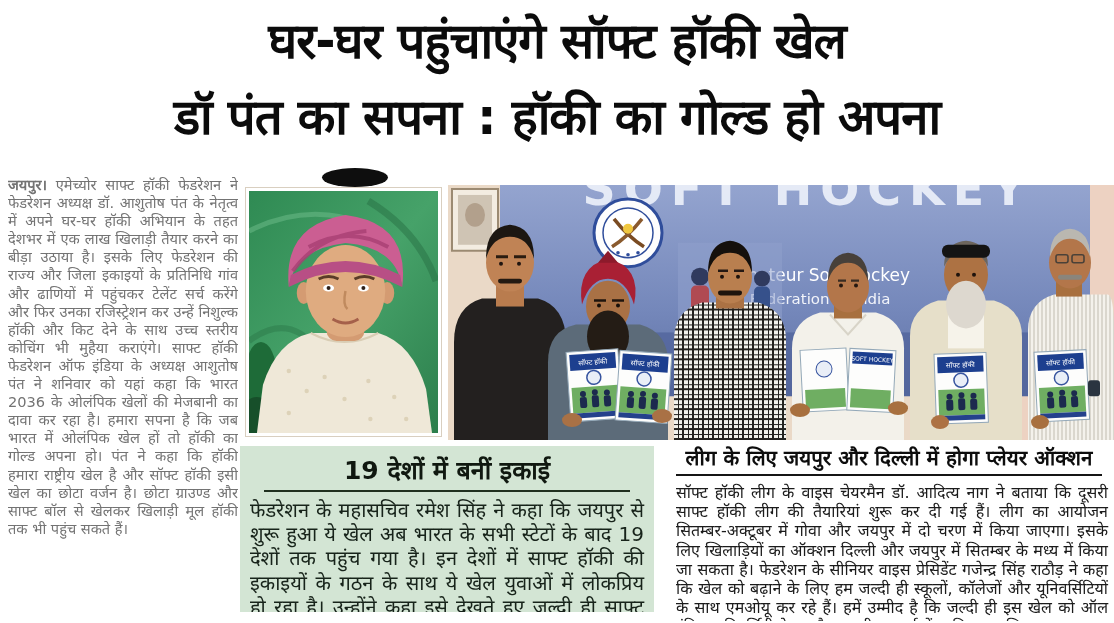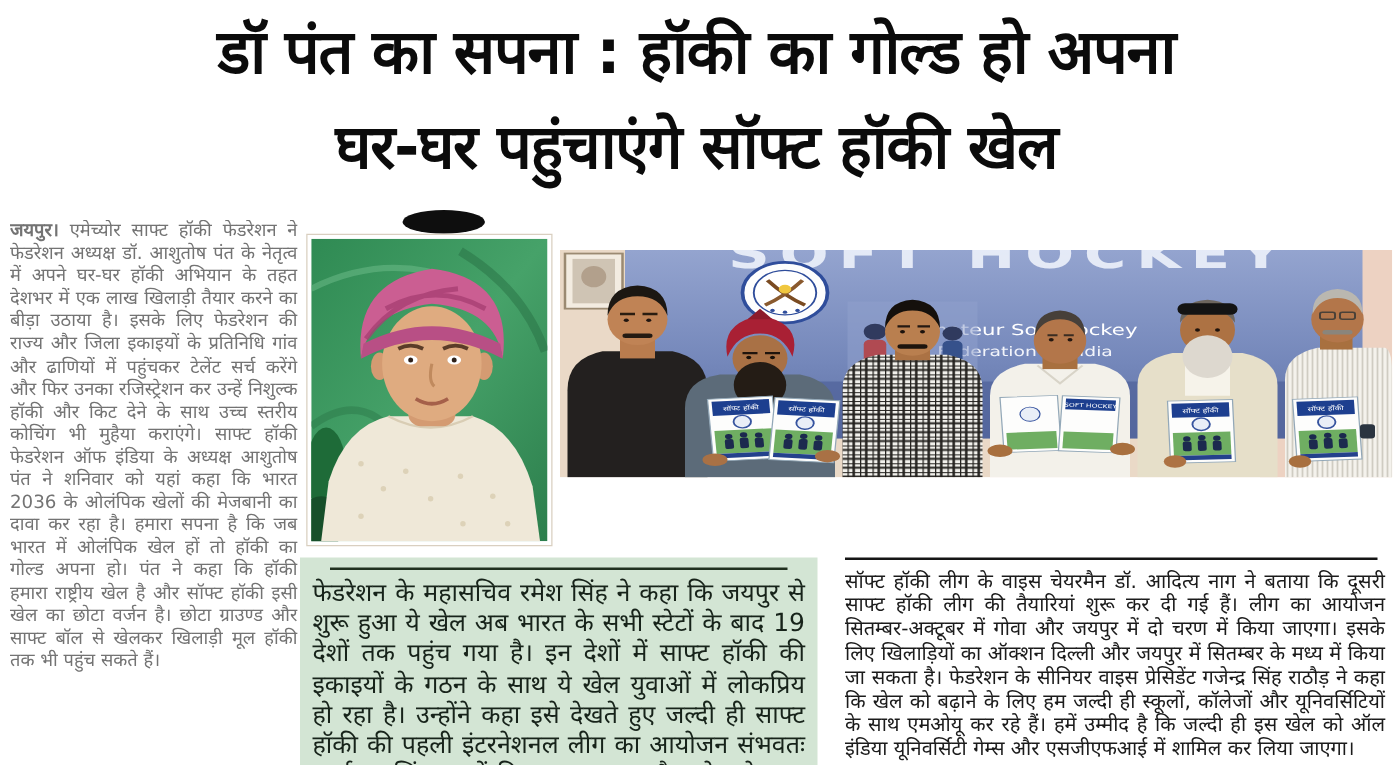--- a/index.html
+++ b/index.html
@@ -7,43 +7,43 @@
         font-family:"DejaVu Sans","Liberation Sans",sans-serif;color:#141414;}
   .headline{position:absolute;top:4px;left:0;width:1114px;text-align:center;
             font-weight:bold;color:#0b0b0b;font-size:49px;line-height:1.55;letter-spacing:-1px;}
   .headline .hl-line{display:block;}
   .lead-col{position:absolute;left:8px;top:176px;width:230px;height:442px;overflow:hidden;
             font-size:14.6px;line-height:1.24;text-align:justify;color:#737373;}
   .dateline{font-weight:bold;}
   .portrait{position:absolute;left:245px;top:187px;width:197px;height:250px;
             background:#fff;border:1px solid #d9cfc0;box-sizing:border-box;padding:3px;}
   .portrait svg{display:block;width:100%;height:100%;}
-  .group-photo{position:absolute;left:448px;top:200px;width:666px;height:182px;overflow:hidden;}
+  .group-photo{position:absolute;left:448px;top:185px;width:666px;height:255px;overflow:hidden;}
   .group-photo svg{display:block;width:100%;height:100%;}
   .scan-artifact{position:absolute;left:322px;top:168px;width:66px;height:19px;
                  background:#0e0e0e;border-radius:50%;}
   .box1{position:absolute;left:240px;top:446px;width:414px;height:166px;box-sizing:border-box;
         background:#d3e5d4;padding:4px 10px 6px;overflow:hidden;}
   .box1 h2{margin:2px 0 0;text-align:center;font-size:25px;font-weight:bold;color:#101810;}
   .box1 .rule{border-bottom:2px solid #20301f;margin:4px 14px 6px;}
   .box1 p{margin:0;font-size:20px;line-height:1.21;text-align:justify;color:#17231a;}
   .box2{position:absolute;left:664px;top:443px;width:450px;height:178px;box-sizing:border-box;
         padding:0 4px;overflow:hidden;background:#fff;}
   .box2 h2{margin:0;text-align:center;font-size:20.5px;font-weight:bold;color:#0d0d0d;}
   .box2 .rule{border-bottom:2px solid #151515;margin:3px 8px 7px;}
   .box2 p{margin:0 2px 0 8px;font-size:16px;line-height:1.2;text-align:justify;color:#1b1b1b;}
 </style>
 </head>
 <body>
 
 <div class="page">
 
   <div class="headline">
+    <span class="hl-line">घर-घर पहुंचाएंगे सॉफ्ट हॉकी खेल</span>
     <span class="hl-line">डॉ पंत का सपना : हॉकी का गोल्ड हो अपना</span>
-    <span class="hl-line">घर-घर पहुंचाएंगे सॉफ्ट हॉकी खेल</span>
   </div>
 
   <div class="scan-artifact"></div>
 
   <div class="lead-col">
     <span class="dateline">जयपुर।</span><span> एमेच्योर साफ्ट हॉकी फेडरेशन ने फेडरेशन अध्यक्ष डॉ. आशुतोष पंत के नेतृत्व में अपने घर-घर हॉकी अभियान के तहत देशभर में एक लाख खिलाड़ी तैयार करने का बीड़ा उठाया है। इसके लिए फेडरेशन की राज्य और जिला इकाइयों के प्रतिनिधि गांव और ढाणियों में पहुंचकर टेलेंट सर्च करेंगे और फिर उनका रजिस्ट्रेशन कर उन्हें निशुल्क हॉकी और किट देने के साथ उच्च स्तरीय कोचिंग भी मुहैया कराएंगे। साफ्ट हॉकी फेडरेशन ऑफ इंडिया के अध्यक्ष आशुतोष पंत ने शनिवार को यहां कहा कि भारत 2036 के ओलंपिक खेलों की मेजबानी का दावा कर रहा है। हमारा सपना है कि जब भारत में ओलंपिक खेल हों तो हॉकी का गोल्ड अपना हो। पंत ने कहा कि हॉकी हमारा राष्ट्रीय खेल है और सॉफ्ट हॉकी इसी खेल का छोटा वर्जन है। छोटा ग्राउण्ड और साफ्ट बॉल से खेलकर खिलाड़ी मूल हॉकी तक भी पहुंच सकते हैं।</span>
   </div>
 
   <div class="portrait">
     <svg viewBox="0 0 190 242" preserveAspectRatio="none">
@@ -259,22 +259,24 @@
         <g transform="translate(586,168) rotate(-3)">
             <use href="#bk"></use>
           </g>
         <rect x="640" y="196" width="12" height="16" rx="3" fill="#2a3440"></rect>
         <ellipse cx="592" cy="238" rx="9" ry="7" fill="#a8703f"></ellipse>
       </g>
     </svg>
   </div>
 
   <div class="box1">
+    <h2>19 देशों में बनीं इकाई</h2>
     <div class="rule"></div>
     <p>फेडरेशन के महासचिव रमेश सिंह ने कहा कि जयपुर से शुरू हुआ ये खेल अब भारत के सभी स्टेटों के बाद 19 देशों तक पहुंच गया है। इन देशों में साफ्ट हॉकी की इकाइयों के गठन के साथ ये खेल युवाओं में लोकप्रिय हो रहा है। उन्होंने कहा इसे देखते हुए जल्दी ही साफ्ट हॉकी की पहली इंटरनेशनल लीग का आयोजन संभवतः दुबई या सिंगापुर में किया जा सकता है। रमेश ने कहा कि मात्र चार साल पहले शुरू हुए इस खेल की अब तक चार नेशनल चैंपियनशिप हो चुकी हैं और एशियन चैंपियनशिप की मेजबानी इसी साल भारत करेगा।</p>
   </div>
 
   <div class="box2">
+    <h2>लीग के लिए जयपुर और दिल्ली में होगा प्लेयर ऑक्शन</h2>
     <div class="rule"></div>
     <p>सॉफ्ट हॉकी लीग के वाइस चेयरमैन डॉ. आदित्य नाग ने बताया कि दूसरी साफ्ट हॉकी लीग की तैयारियां शुरू कर दी गई हैं। लीग का आयोजन सितम्बर-अक्टूबर में गोवा और जयपुर में दो चरण में किया जाएगा। इसके लिए खिलाड़ियों का ऑक्शन दिल्ली और जयपुर में सितम्बर के मध्य में किया जा सकता है। फेडरेशन के सीनियर वाइस प्रेसिडेंट गजेन्द्र सिंह राठौड़ ने कहा कि खेल को बढ़ाने के लिए हम जल्दी ही स्कूलों, कॉलेजों और यूनिवर्सिटियों के साथ एमओयू कर रहे हैं। हमें उम्मीद है कि जल्दी ही इस खेल को ऑल इंडिया यूनिवर्सिटी गेम्स और एसजीएफआई में शामिल कर लिया जाएगा।</p>
   </div>
 
 </div>
 
 </body></html>

